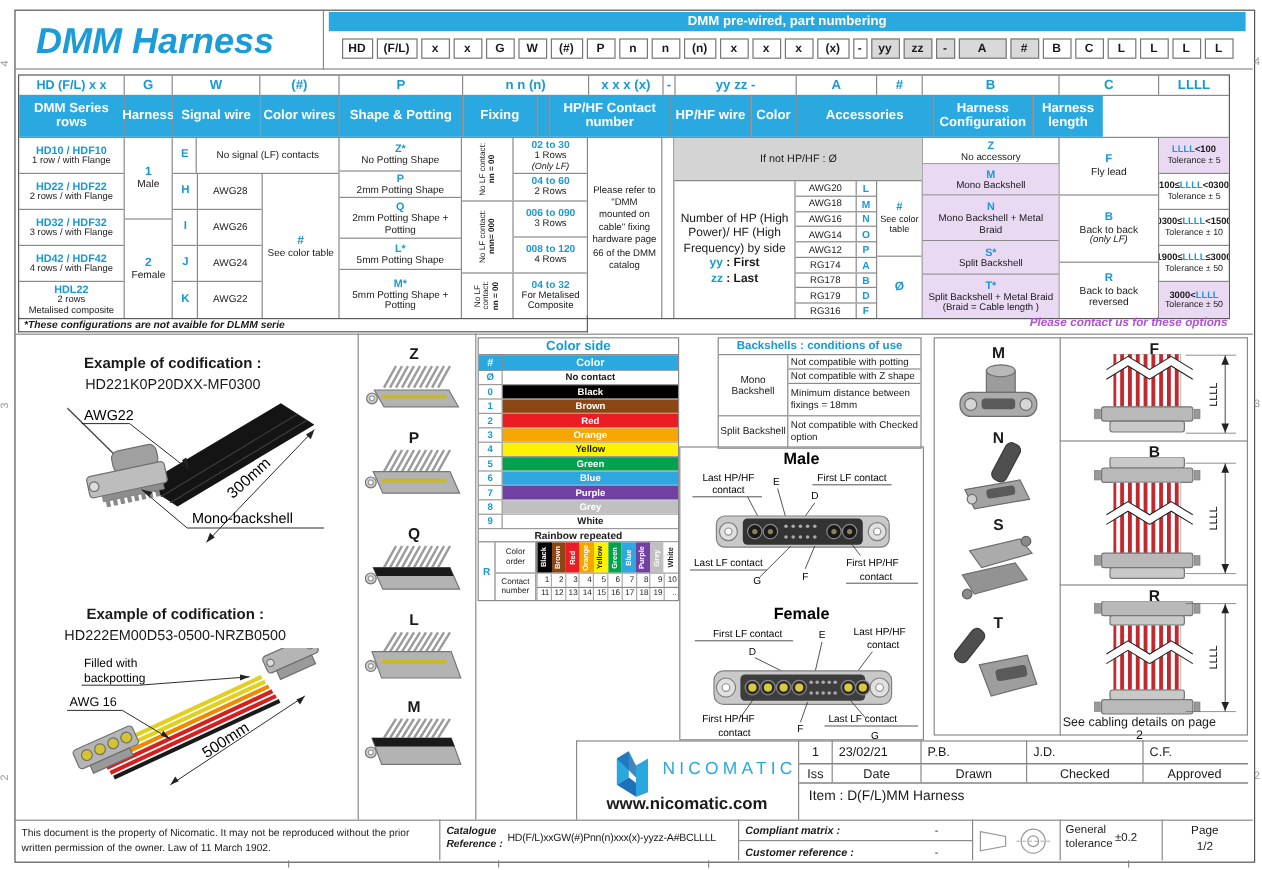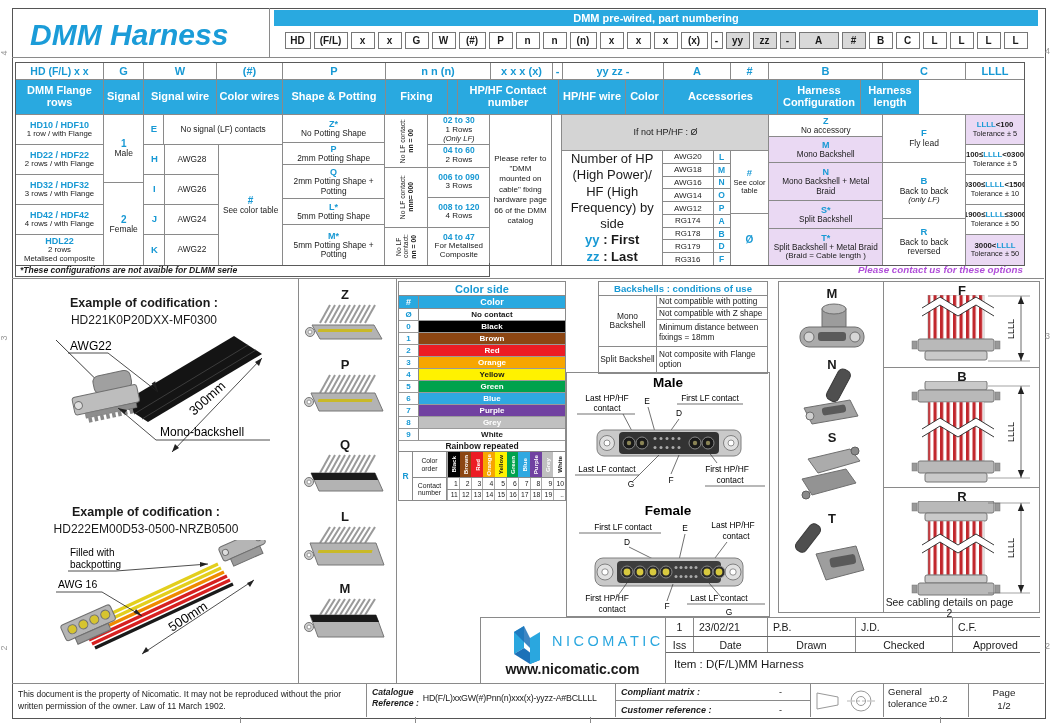--- a/index.html
+++ b/index.html
@@ -91,22 +91,22 @@
       <div class="hcell br" style="width:62px">x x x (x)</div>
       <div class="hcell br" style="width:10px">-</div>
       <div class="hcell br" style="width:101px">yy zz -</div>
       <div class="hcell br" style="width:67px">A</div>
       <div class="hcell br" style="width:38px">#</div>
       <div class="hcell br" style="width:114px">B</div>
       <div class="hcell br" style="width:83px">C</div>
       <div class="hcell" style="width:58px">LLLL</div>
     </div>
     <div class="hdrrow">
-      <div class="hcell br" style="width:88px">DMM Flange rows</div>
-      <div class="hcell br" style="width:40px">Signal</div>
+      <div class="hcell br" style="width:88px">DMM Series rows</div>
+      <div class="hcell br" style="width:40px">Harness</div>
       <div class="hcell br" style="width:73px">Signal wire</div>
       <div class="hcell br" style="width:66px">Color wires</div>
       <div class="hcell br" style="width:103px">Shape &amp; Potting</div>
       <div class="hcell br" style="width:62px">Fixing</div>
       <div class="hcell br" style="width:10px"></div>
       <div class="hcell br" style="width:101px">HP/HF Contact number</div>
       <div class="hcell br" style="width:67px">HP/HF wire</div>
       <div class="hcell br" style="width:38px">Color</div>
       <div class="hcell br" style="width:114px">Accessories</div>
       <div class="hcell br" style="width:83px">Harness Configuration</div>
@@ -230,35 +230,35 @@
                 <span style="font-size:8px">4 Rows</span>
               </div>
           </div>
         </div>
         <div class="flex" style="height:37px">
           <div class="hcell br" style="width:43px;gap:1px">
               <span class="vert" style="font-size:6.8px">No LF contact:</span>
               <span class="vert b" style="font-size:6.8px">nn = 00</span>
             </div>
           <div class="cell" style="flex:1">
-              <span class="blue b" style="font-size:8.5px">04 to 47</span>
+              <span class="blue b" style="font-size:8.5px">04 to 32</span>
               <span style="font-size:8px">For Metalised</span>
               <span style="font-size:8px">Composite</span>
             </div>
         </div>
       </div>
 
       <div class="cell br" style="width:62px;font-size:8px;padding:3px;line-height:1.3">Please refer to "DMM mounted on cable" fixing hardware page 66 of the DMM catalog</div>
 
       <div class="br" style="width:10px"></div>
 
       <div class="col br" style="width:206px">
         <div class="cell bb gray" style="height:36px;font-size:9px">If not HP/HF : Ø</div>
         <div class="flex" style="height:114px">
-          <div class="cell br" style="width:101px;font-size:13px;padding:20px 4px;line-height:1.25">
+          <div class="cell br" style="width:101px;font-size:10px;padding:20px 4px;line-height:1.25">
             <span>Number of HP (High Power)/ HF (High Frequency) by side</span>
             <span><span class="blue b">yy</span><span class="b"> : First</span></span>
             <span><span class="blue b">zz</span><span class="b"> : Last</span></span>
           </div>
           <div class="col br" style="width:67px">
             <div class="flex bb" style="flex:1">
                 <div class="hcell br" style="flex:1;font-size:8px">AWG20</div>
                 <div class="hcell blue b" style="width:16px;font-size:8.5px">L</div>
               </div>
             <div class="flex bb" style="flex:1">
@@ -671,21 +671,21 @@
     <div class="flex bb">
       <div class="cell br" style="width:58px;height:50px;font-size:8.4px">Mono Backshell</div>
       <div class="col" style="flex:1">
         <div class="hcell bb" style="height:12px;font-size:8.2px;justify-content:flex-start;padding-left:2px">Not compatible with potting</div>
         <div class="hcell bb" style="height:12px;font-size:8.2px;justify-content:flex-start;padding-left:2px">Not compatible with Z shape</div>
         <div class="hcell" style="height:26px;font-size:8.2px;justify-content:flex-start;padding-left:2px;text-align:left;line-height:1.2">Minimum distance between fixings = 18mm</div>
       </div>
     </div>
     <div class="flex">
       <div class="cell br" style="width:58px;height:26px;font-size:8.4px">Split Backshell</div>
-      <div class="hcell" style="flex:1;font-size:8.2px;justify-content:flex-start;padding-left:2px;text-align:left;line-height:1.2">Not composite with Flange option</div>
+      <div class="hcell" style="flex:1;font-size:8.2px;justify-content:flex-start;padding-left:2px;text-align:left;line-height:1.2">Not compatible with Checked option</div>
     </div>
   </div>
 
   <div class="abs" style="left:566px;top:372px;width:204px;height:245px;border:1px solid #8a8a8a;box-sizing:border-box">
     <svg width="202" height="122" viewBox="0 0 202 122">
       <text x="101" y="14" font-size="13.5" font-weight="bold" text-anchor="middle">Male</text>
       <text x="40" y="28" font-size="8.4" text-anchor="middle">Last HP/HF</text>
       <text x="40" y="38" font-size="8.4" text-anchor="middle">contact</text>
       <line x1="10" y1="41" x2="68" y2="41" stroke="#333" stroke-width="0.7"></line>
       <line x1="56" y1="41" x2="66" y2="60" stroke="#333" stroke-width="0.7"></line>

